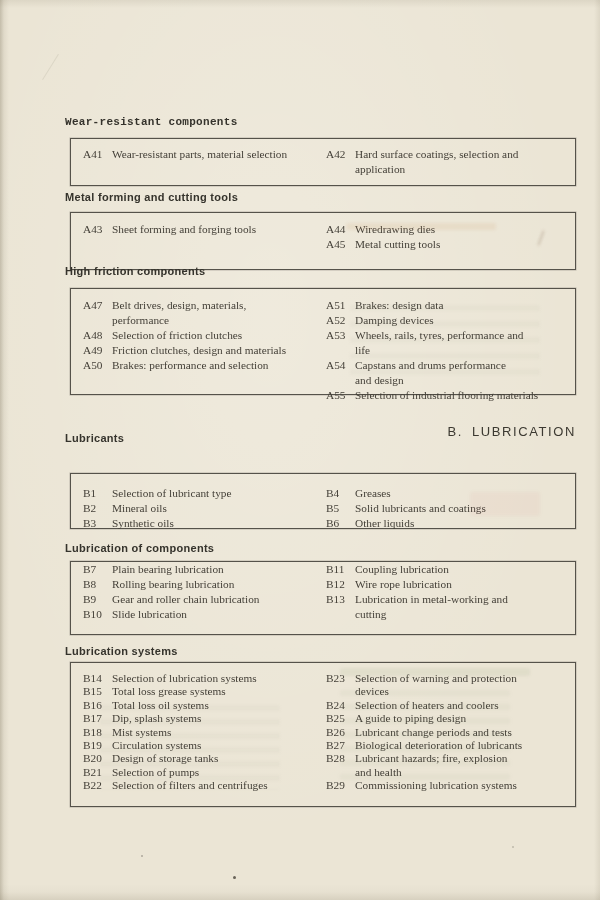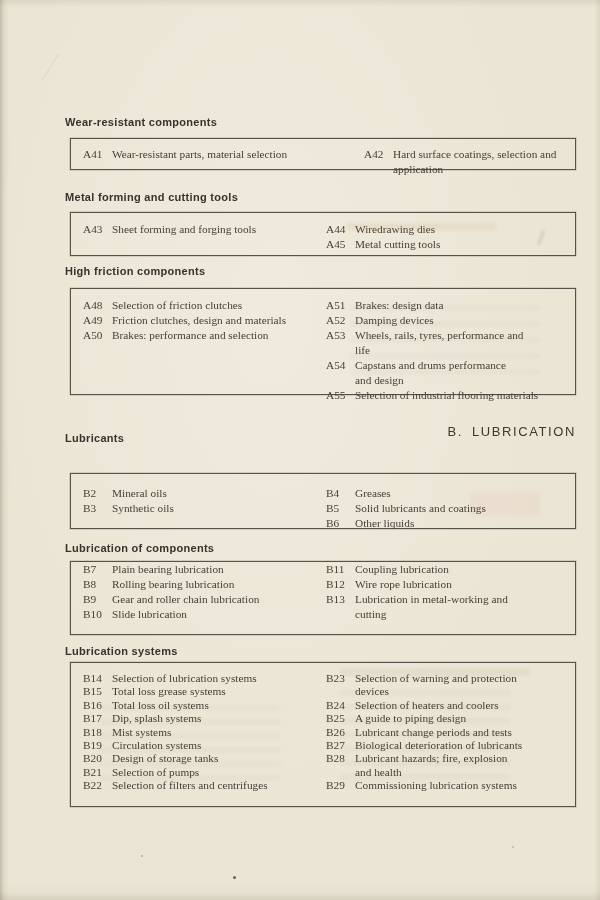--- a/index.html
+++ b/index.html
@@ -47,39 +47,39 @@
   
   .artifact{position:absolute;pointer-events:none;}
   .smudge{filter:blur(1.5px);border-radius:2px;}
   .speck{border-radius:50%;}
 </style>
 </head>
 <body>
 
 <div id="page">
 
-  <div class="ghead" style="top:116px;">Wear-resistant components</div>
-  <div class="box pt8" style="top:138px;height:32px;gap:38px;">
+  <div class="ghead" style="top:116px;font-family:Liberation Mono, monospace;">Wear-resistant components</div>
+  <div class="box pt8" style="top:138px;height:48px;">
     <div class="col left">
       <div class="row">
         <span class="code">A41</span>
         <span class="desc">Wear-resistant parts, material selection</span>
       </div>
     </div>
     <div class="col right">
       <div class="row">
         <span class="code">A42</span>
         <span class="desc">Hard surface coatings, selection and
 application</span>
       </div>
     </div>
   </div>
 
   <div class="ghead" style="top:191px;">Metal forming and cutting tools</div>
-  <div class="box pt9" style="top:212px;height:44px;">
+  <div class="box pt9" style="top:212px;height:58px;">
     <div class="col left">
       <div class="row">
         <span class="code">A43</span>
         <span class="desc">Sheet forming and forging tools</span>
       </div>
     </div>
     <div class="col right">
       <div class="row">
         <span class="code">A44</span>
         <span class="desc">Wiredrawing dies</span>
@@ -87,20 +87,25 @@
       <div class="row">
         <span class="code">A45</span>
         <span class="desc">Metal cutting tools</span>
       </div>
     </div>
   </div>
 
   <div class="ghead" style="top:265px;">High friction components</div>
   <div class="box pt9" style="top:288px;height:107px;">
     <div class="col left">
+      <div class="row">
+        <span class="code">A47</span>
+        <span class="desc">Belt drives, design, materials,
+performance</span>
+      </div>
       <div class="row">
         <span class="code">A48</span>
         <span class="desc">Selection of friction clutches</span>
       </div>
       <div class="row">
         <span class="code">A49</span>
         <span class="desc">Friction clutches, design and materials</span>
       </div>
       <div class="row">
         <span class="code">A50</span>
@@ -133,20 +138,24 @@
     </div>
   </div>
 
   <div class="section-heading" style="top:424px;">
     <span>B.</span><span class="word">LUBRICATION</span>
   </div>
 
   <div class="ghead" style="top:432px;">Lubricants</div>
   <div class="box pt12" style="top:473px;height:56px;">
     <div class="col left">
+      <div class="row">
+        <span class="code">B1</span>
+        <span class="desc">Selection of lubricant type</span>
+      </div>
       <div class="row">
         <span class="code">B2</span>
         <span class="desc">Mineral oils</span>
       </div>
       <div class="row">
         <span class="code">B3</span>
         <span class="desc">Synthetic oils</span>
       </div>
     </div>
     <div class="col right">

